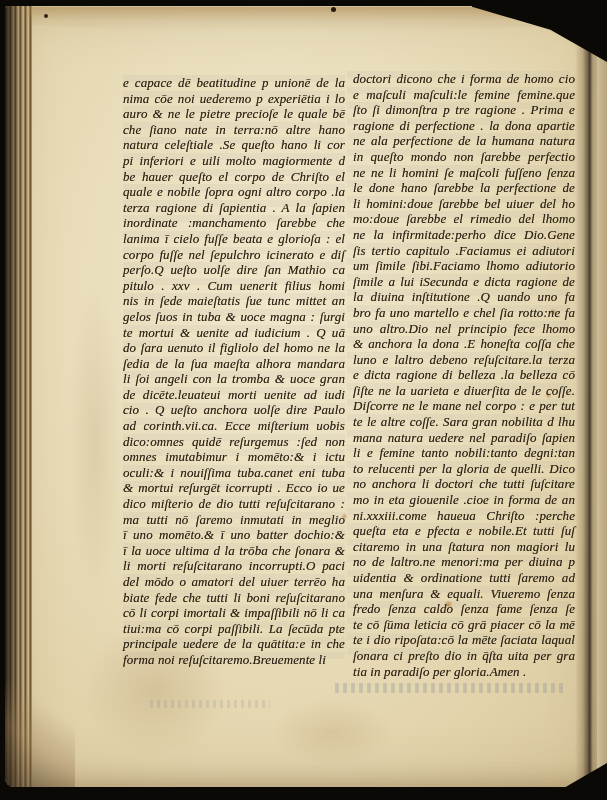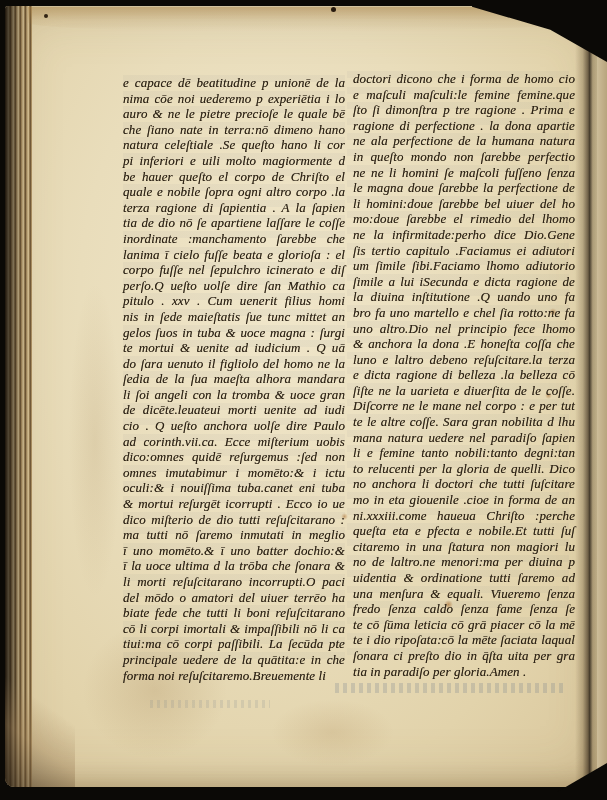--- a/index.html
+++ b/index.html
@@ -92,27 +92,26 @@
 
   <div class="ghost ghost-col ghost-left"></div>
   <div class="ghost ghost-col ghost-right"></div>
   <div class="ghost ghost-bottom"></div>
   <div class="ghost ghost-bottom2"></div>
 
   <div class="col col-left">
       <div class="tline">e capace dē beatitudine p unionē de la</div>
       <div class="tline">nima cōe noi uederemo p experiētia i lo</div>
       <div class="tline">auro &amp; ne le pietre precioſe le quale bē</div>
-      <div class="tline">che ſiano nate in terra:nō dimeno hano</div>
+      <div class="tline">che ſiano nate in terra:nō altre hano</div>
       <div class="tline">natura celeſtiale .Se queſto hano li cor</div>
       <div class="tline">pi inferiori e uili molto magiormente d</div>
       <div class="tline">be hauer queſto el corpo de Chriſto el</div>
       <div class="tline">quale e nobile ſopra ogni altro corpo .la</div>
       <div class="tline">terza ragione di ſapientia . A la ſapien</div>
-      <div class="tline">tia de dio nō ſe apartiene laſſare le coſſe</div>
       <div class="tline">inordinate :manchamento ſarebbe che</div>
       <div class="tline">lanima ī cielo fuſſe beata e glorioſa : el</div>
       <div class="tline">corpo fuſſe nel ſepulchro icinerato e diſ</div>
       <div class="tline">perſo.Q ueſto uolſe dire ſan Mathio ca</div>
       <div class="tline">pitulo . xxv . Cum uenerit filius homi</div>
       <div class="tline">nis in ſede maieſtatis ſue tunc mittet an</div>
       <div class="tline">gelos ſuos in tuba &amp; uoce magna : ſurgi</div>
       <div class="tline">te mortui &amp; uenite ad iudicium . Q uā</div>
       <div class="tline">do ſara uenuto il figliolo del homo ne la</div>
       <div class="tline">ſedia de la ſua maeſta alhora mandara</div>
@@ -137,21 +136,21 @@
       <div class="tline">forma noi reſuſcitaremo.Breuemente li</div>
     </div>
   <div class="col col-right">
       <div class="tline">doctori dicono che i forma de homo cio</div>
       <div class="tline">e maſculi maſculi:le femine femine.que</div>
       <div class="tline">ſto ſi dimonſtra p tre ragione . Prima e</div>
       <div class="tline">ragione di perfectione . la dona apartie</div>
       <div class="tline">ne ala perfectione de la humana natura</div>
       <div class="tline">in queſto mondo non ſarebbe perfectio</div>
       <div class="tline">ne ne li homini ſe maſcoli fuſſeno ſenza</div>
-      <div class="tline">le magna doue ſarebbe la perfectione de</div>
+      <div class="tline">le done hano ſarebbe la perfectione de</div>
       <div class="tline">li homini:doue ſarebbe bel uiuer del ho</div>
       <div class="tline">mo:doue ſarebbe el rimedio del lhomo</div>
       <div class="tline">ne la infirmitade:perho dice Dio.Gene</div>
       <div class="tline">ſis tertio capitulo .Faciamus ei adiutori</div>
       <div class="tline">um ſimile ſibi.Faciamo lhomo adiutorio</div>
       <div class="tline">ſimile a lui iSecunda e dicta ragione de</div>
       <div class="tline">la diuina inſtitutione .Q uando uno fa</div>
       <div class="tline">bro fa uno martello e chel ſia rotto:ne fa</div>
       <div class="tline">uno altro.Dio nel principio fece lhomo</div>
       <div class="tline">&amp; anchora la dona .E honeſta coſſa che</div>

